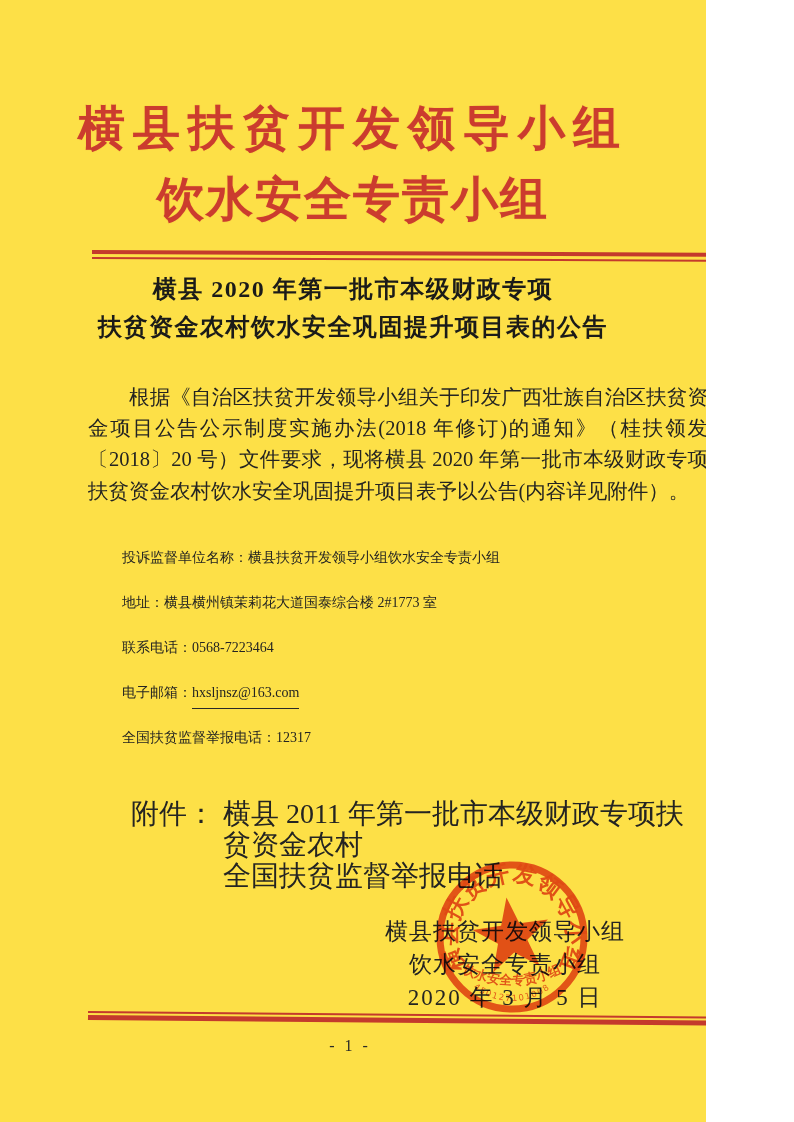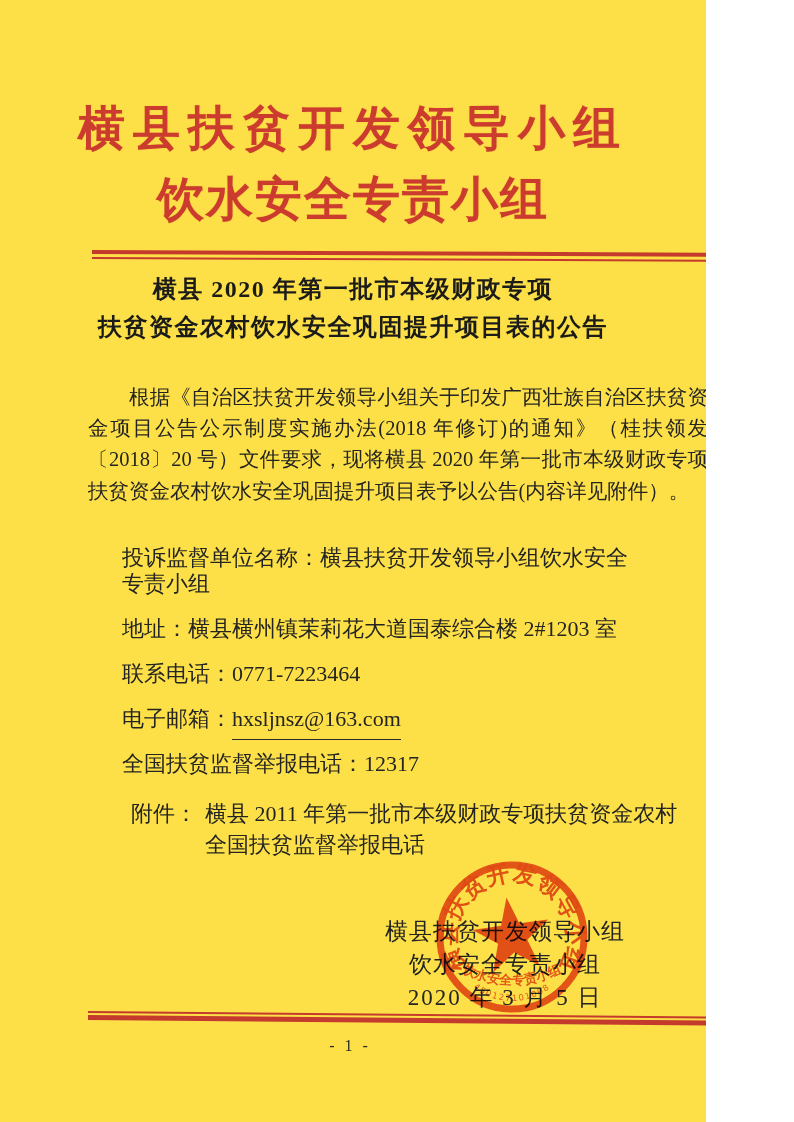--- a/index.html
+++ b/index.html
@@ -29,25 +29,25 @@
   
   .doc-title{position:absolute;top:270px;left:40px;right:40px;text-align:center;
     font-size:24px;font-weight:bold;line-height:38px;letter-spacing:1.5px;color:#1b1b19;}
   
   .body-par{position:absolute;top:382px;left:88px;width:620px;margin:0;
     font-size:20.5px;line-height:31.2px;text-align:justify;text-indent:2em;
     color:#242422;}
   
   .contacts{position:absolute;top:545px;left:122px;right:70px;
     display:flex;flex-direction:column;row-gap:19px;
-    font-size:22px;line-height:26px;color:#242422;}
+    font-size:14px;line-height:26px;color:#242422;}
   .u{border-bottom:1.5px solid #2a2a28;padding-bottom:8px;}
   
   .attachment{position:absolute;top:798px;left:131px;display:flex;
-    font-size:22px;line-height:31px;color:#242422;}
+    font-size:28px;line-height:31px;color:#242422;}
   .att-label{white-space:nowrap;margin-right:8px;}
   
   .signature{position:absolute;top:915px;left:365px;width:280px;text-align:center;
     font-size:23px;line-height:33px;color:#242422;letter-spacing:1px;}
   .sig-date{letter-spacing:2px;}
   
   .seal{position:absolute;left:414px;top:839px;width:196px;height:196px;
     mix-blend-mode:multiply;opacity:.88;}
   
   .page-num{position:absolute;top:1037px;left:270px;width:160px;text-align:center;
@@ -71,22 +71,22 @@
 
   <div class="doc-title">
     <div>横县 2020 年第一批市本级财政专项</div>
     <div>扶贫资金农村饮水安全巩固提升项目表的公告</div>
   </div>
 
   <p class="body-par">根据《自治区扶贫开发领导小组关于印发广西壮族自治区扶贫资金项目公告公示制度实施办法(2018 年修订)的通知》（桂扶领发〔2018〕20 号）文件要求，现将横县 2020 年第一批市本级财政专项扶贫资金农村饮水安全巩固提升项目表予以公告(内容详见附件）。</p>
 
   <div class="contacts">
     <div>投诉监督单位名称：横县扶贫开发领导小组饮水安全专责小组</div>
-    <div>地址：横县横州镇茉莉花大道国泰综合楼 2#1203 室</div>
-    <div>联系电话：0771-7223464</div>
+    <div>地址：横县横州镇茉莉花大道国泰综合楼 2#1773 室</div>
+    <div>联系电话：0568-7223464</div>
     <div><span>电子邮箱：</span><span class="u">hxsljnsz@163.com</span></div>
     <div>全国扶贫监督举报电话：12317</div>
   </div>
 
   <div class="attachment">
     <div class="att-label">附件：</div>
     <div>
       <div>横县 2011 年第一批市本级财政专项扶贫资金农村</div>
       <div>全国扶贫监督举报电话</div>
     </div>

